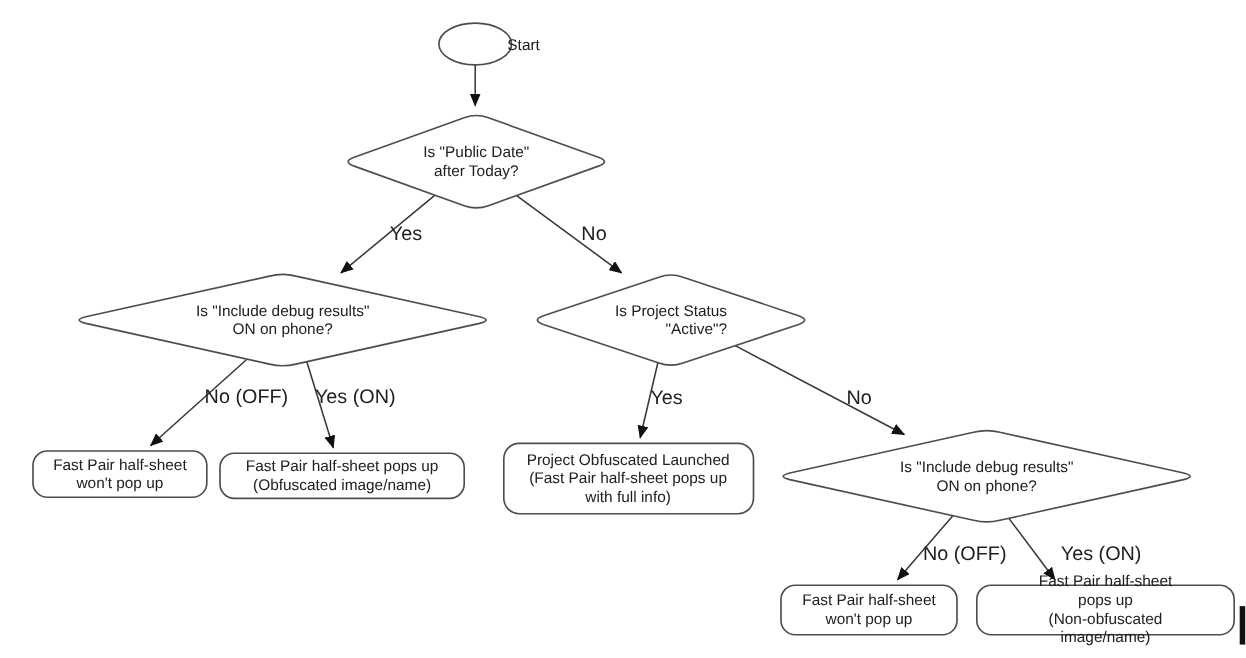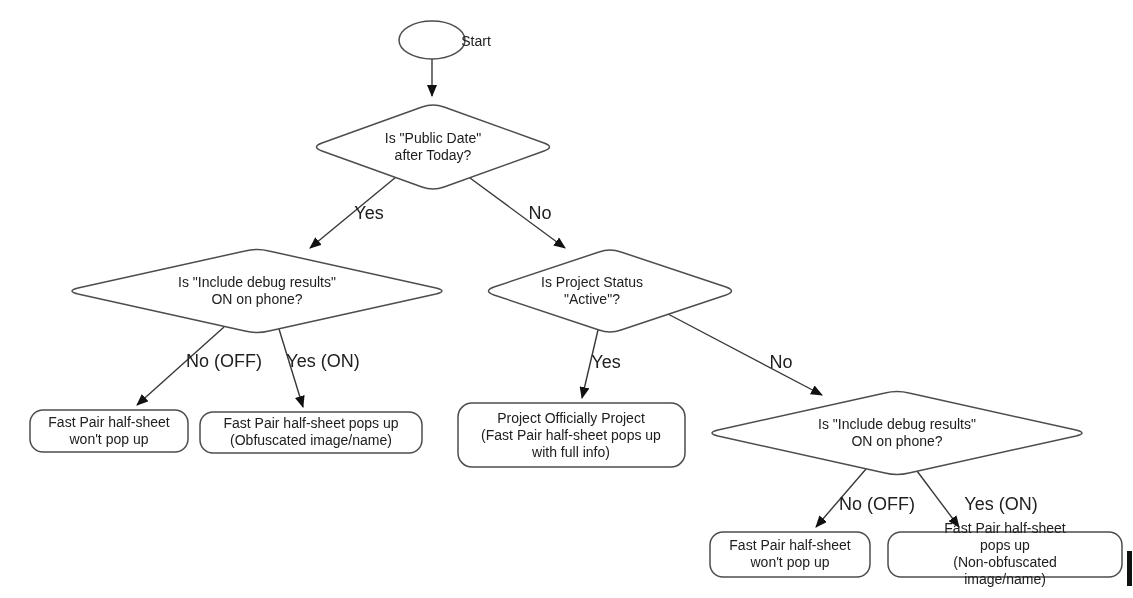--- a/index.html
+++ b/index.html
@@ -93,29 +93,29 @@
       <rect class="shape" x="710" y="532" width="160" height="45" rx="13"></rect>
       <rect class="shape" x="888" y="532" width="234" height="45" rx="13"></rect>
     </g>
   </svg>
 
   <div class="label" style="left:456px; top:41px;margin-left:20px;">Start</div>
   <div class="label" style="left:433px; top:147px;">Is "Public Date"
 after Today?</div>
   <div class="label" style="left:257px; top:291px;">Is "Include debug results"
 ON on phone?</div>
-  <div class="label" style="left:592px; top:291px;">Is Project Status
+  <div class="label" style="left:610px; top:291px;text-align:right;">Is Project Status
 "Active"?</div>
   <div class="label" style="left:897px; top:433px;">Is "Include debug results"
 ON on phone?</div>
   <div class="label" style="left:109px; top:431px;">Fast Pair half-sheet
 won't pop up</div>
   <div class="label" style="left:311px; top:432px;">Fast Pair half-sheet pops up
 (Obfuscated image/name)</div>
-  <div class="label" style="left:571px; top:435px;">Project Officially Project
+  <div class="label" style="left:571px; top:435px;">Project Obfuscated Launched
 (Fast Pair half-sheet pops up
 with full info)</div>
   <div class="label" style="left:790px; top:554px;">Fast Pair half-sheet
 won't pop up</div>
   <div class="label" style="left:1005px; top:554px;">Fast Pair half-sheet pops up
 (Non-obfuscated image/name)</div>
 
   <div class="edge-label" style="left:369px; top:213px;">Yes</div>
   <div class="edge-label" style="left:540px; top:213px;">No</div>
   <div class="edge-label" style="left:224px; top:361px;">No (OFF)</div>

